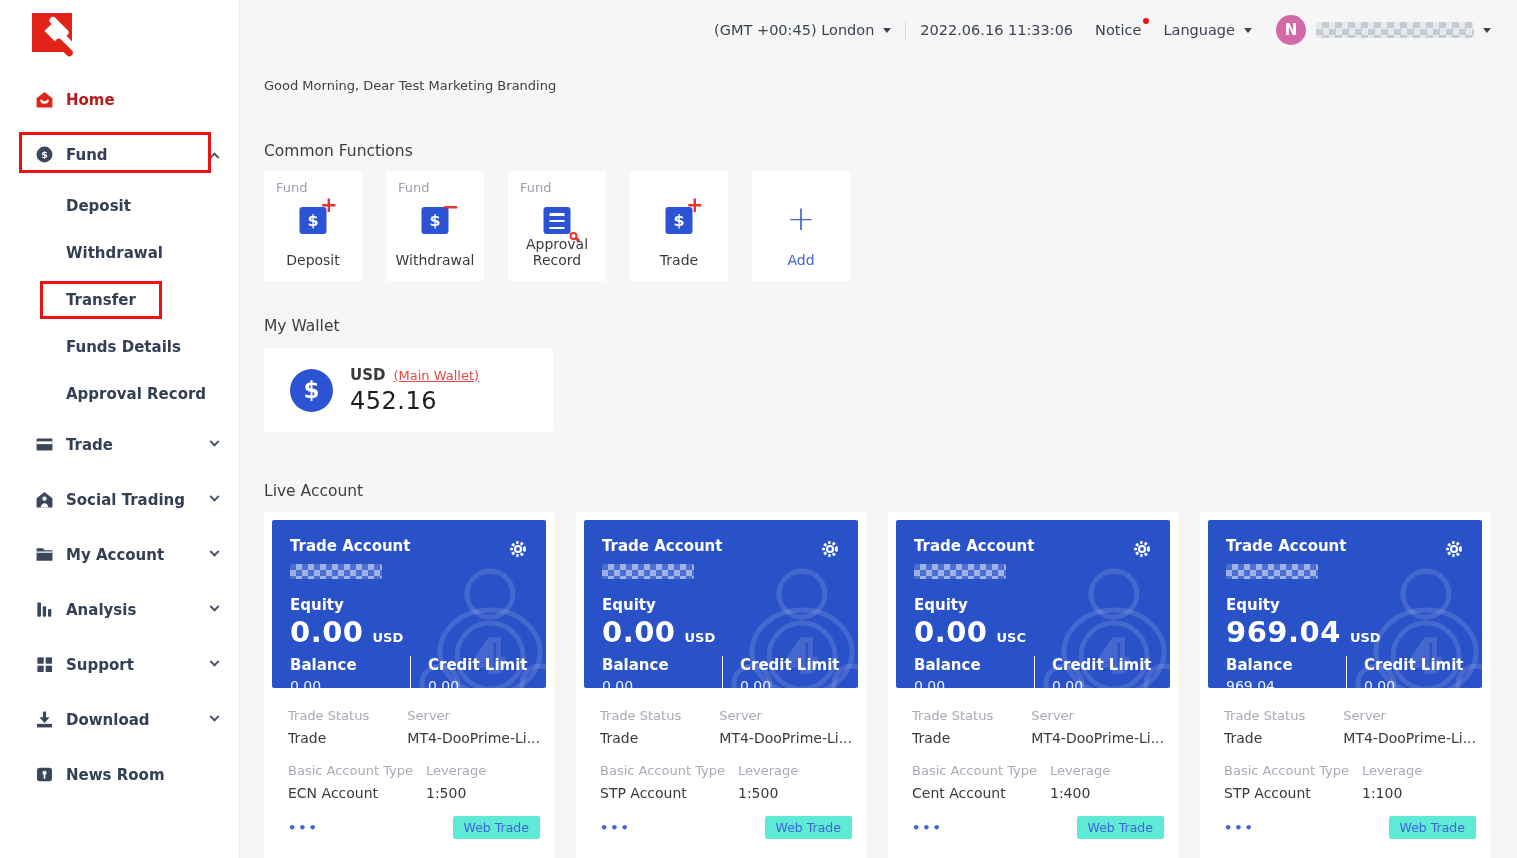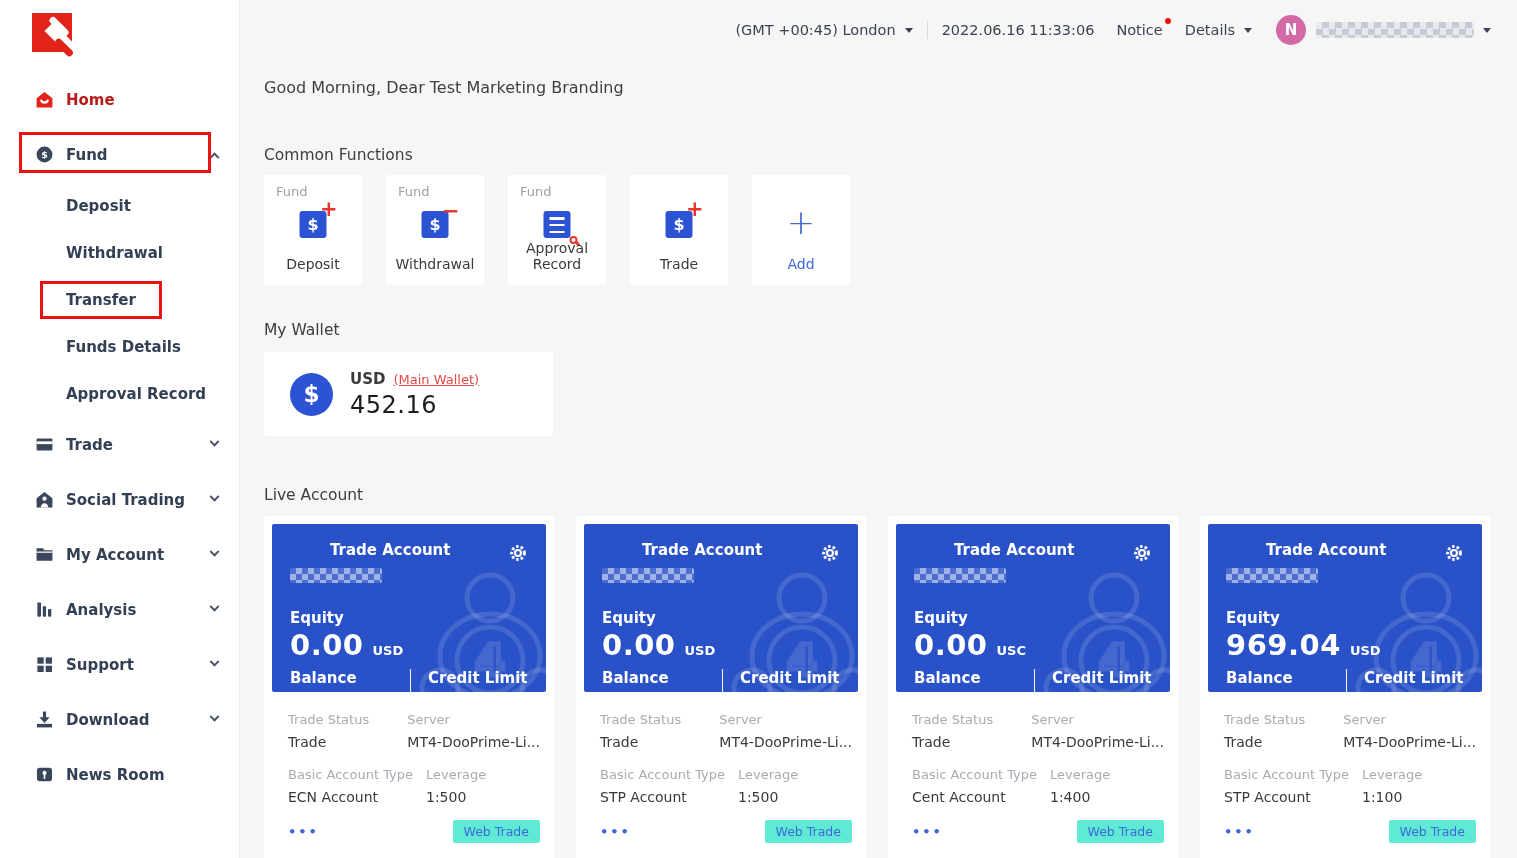--- a/index.html
+++ b/index.html
@@ -45,21 +45,21 @@
   .caret { width:0; height:0; border-left:4.5px solid transparent; border-right:4.5px solid transparent; border-top:5.5px solid #3b4352; margin-left:9px; }
   .tb-sep { width:1px; height:18px; background:#d9d9d9; margin:0 14px; }
   .notice { position:relative; margin:0 22px 0 22px; }
   .notice .dot { position:absolute; top:-4px; right:-8px; width:6px; height:6px; border-radius:50%; background:#e8120e; }
   .avatar-group { display:flex; align-items:center; margin-left:24px; cursor:pointer; }
   .avatar { width:30px; height:30px; border-radius:50%; background:#d36aa6; color:#fff; font-size:15px; font-weight:bold; display:flex; align-items:center; justify-content:center; }
   .px { background: repeating-conic-gradient(#c7cbd4 0% 25%, #e7e9ee 0% 50%) 0 0/13px 13px; border-radius:2px; }
   .px.name { width:158px; height:16px; margin-left:10px; }
   .px.blue { background: repeating-conic-gradient(rgba(255,255,255,.55) 0% 25%, rgba(255,255,255,.16) 0% 50%) 0 0/12px 12px; }
   
-  .greeting { margin:18px 0 16px 24px; font-size:16px; color:#3f3f3f; }
+  .greeting { margin:18px 0 16px 24px; font-size:13px; color:#3f3f3f; }
   .section-title { margin:0 0 0 24px; font-size:15.5px; color:#3d3d3d; }
   .title-cf { margin-top:49px; }
   .title-mw { margin-top:36px; }
   .title-la { margin-top:50px; }
   
   .fn-row { display:flex; gap:24px; margin:11px 0 0 24px; }
   .fn-card { width:98px; height:110px; background:#fff; border-radius:2px; position:relative; cursor:pointer; }
   .fn-cat { position:absolute; top:9px; left:12px; font-size:13px; color:#9ba1ab; }
   .fn-icon-wrap { position:absolute; top:36px; left:50%; transform:translateX(-50%); }
   .sq-icon { width:27px; height:27px; background:#2d53d5; border-radius:3px; color:#fff; font-weight:bold; font-size:16px; display:flex; align-items:center; justify-content:center; position:relative; }
@@ -77,24 +77,24 @@
   .wallet-info { margin-left:17px; }
   .wallet-row1 { display:flex; align-items:baseline; gap:8px; }
   .wallet-cur { font-size:15px; font-weight:bold; color:#3a3a3a; }
   .wallet-type { font-size:13px; color:#e14b45;text-decoration:underline; }
   .wallet-balance { font-size:24px; color:#1d1d1d; margin-top:3px; letter-spacing:0.5px; }
   
   .acct-row { display:flex; gap:22px; margin:12px 0 0 24px; }
   .acct-card { width:290px; height:352px; background:#fff; border-radius:2px; padding:8px; }
   .acct-blue { height:168px; background:#2a52c8; border-radius:2px; color:#fff; position:relative; overflow:hidden; padding:17px 18px 0 18px; }
   .acct-head { display:flex; justify-content:space-between; align-items:flex-start; }
-  .acct-title { font-size:15px; font-weight:bold;margin-left:40px; }
+  .acct-title { font-size:15px; font-weight:bold; }
   .gear { cursor:pointer; margin-top:2px; }
   .acct-num { width:92px; height:15px; margin-top:5px; }
-  .eq-label { margin-top:26px; font-size:15px; font-weight:bold; }
+  .eq-label { margin-top:17px; font-size:15px; font-weight:bold; }
   .eq-row { display:flex; align-items:baseline; gap:9px; margin-top:1px; }
   .eq-val { font-size:29px; font-weight:bold; letter-spacing:0.5px; }
   .eq-cur { font-size:13px; font-weight:bold; }
   .bc-row { display:flex; margin-top:7px; position:relative; z-index:1; }
   .bc-col1 { width:121px; border-right:1px solid #fff; }
   .bc-col2 { padding-left:17px; }
   .bc-label { font-size:15px; font-weight:bold; }
   .bc-val { font-size:14px; margin-top:4px; color:#eef1fb; }
   .watermark { position:absolute; right:-24px; bottom:-34px; z-index:0; pointer-events:none; }
   .acct-info { padding:20px 6px 0 16px; }
@@ -253,21 +253,21 @@
       <span>(GMT +00:45) London</span>
       <span class="caret"></span>
     </div>
     <span class="tb-sep"></span>
     <span>2022.06.16 11:33:06</span>
     <div class="tb-item notice">
       <span>Notice</span>
       <span class="dot"></span>
     </div>
     <div class="tb-item">
-      <span>Details</span>
+      <span>Language</span>
       <span class="caret"></span>
     </div>
     <div class="avatar-group">
       <span class="avatar">N</span>
       <span class="px name"></span>
       <span class="caret"></span>
     </div>
   </div>
 
   <div class="greeting">Good Morning, Dear Test Marketing Branding</div>

